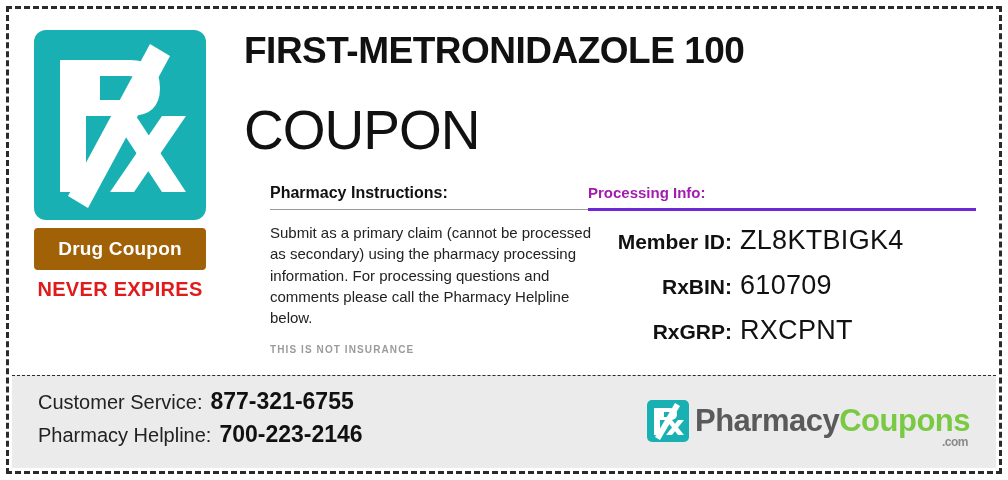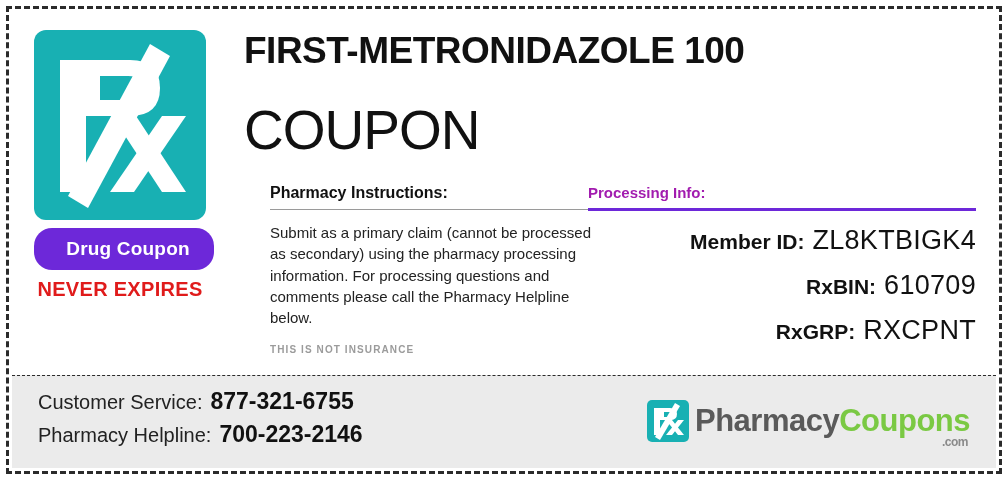--- a/index.html
+++ b/index.html
@@ -63,30 +63,29 @@
     position: absolute;
     left: 0;
     top: 0;
     width: 100%;
     height: 100%;
   }
   .drug-coupon {
     margin-top: 8px;
     width: 172px;
     height: 42px;
-    background: #6d28d9;
-    border-radius: 18px;
+    background: #a16207;
+    border-radius: 4px;
     color: #ffffff;
     font-size: 19px;
     font-weight: bold;
     display: flex;
     align-items: center;
     justify-content: center;
     letter-spacing: 0.2px;
-    padding-left: 8px;
   }
   .never-expires {
     margin-top: 8px;
     width: 172px;
     text-align: center;
     color: #e01b1b;
     font-size: 20px;
     font-weight: bold;
     letter-spacing: 0.3px;
   }
@@ -151,21 +150,21 @@
   .proc-head {
     font-size: 15px;
     font-weight: bold;
     color: #a21caf;
     padding-bottom: 7px;
     border-bottom: 3px solid #6d28d9;
   }
   .proc-row {
     display: flex;
     align-items: baseline;
-    justify-content: flex-end;
+    justify-content: flex-start;
     margin-top: 14px;
   }
   .proc-label {
     font-size: 21px;
     font-weight: bold;
     color: #111111;
     text-align: right;
     width: 152px;
     padding-right: 8px;
     box-sizing: border-box;

